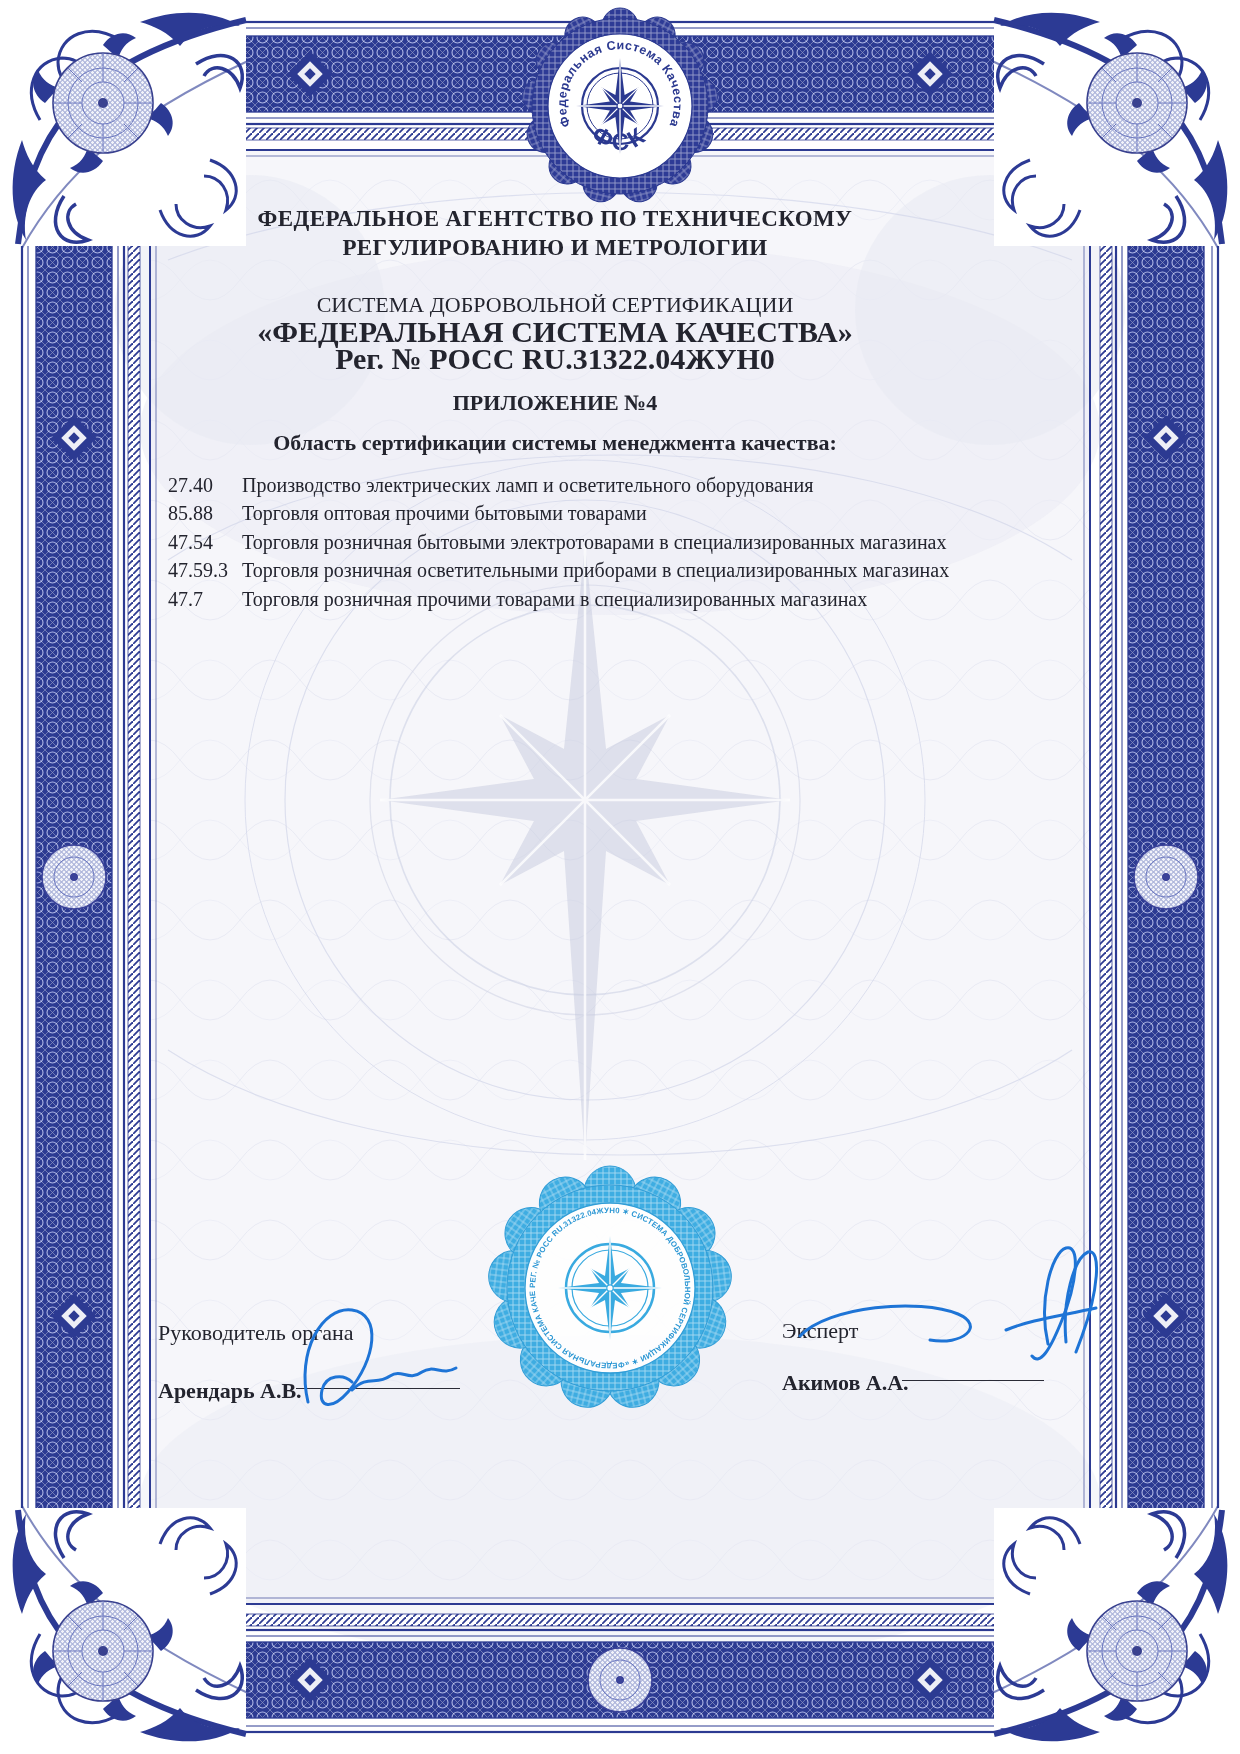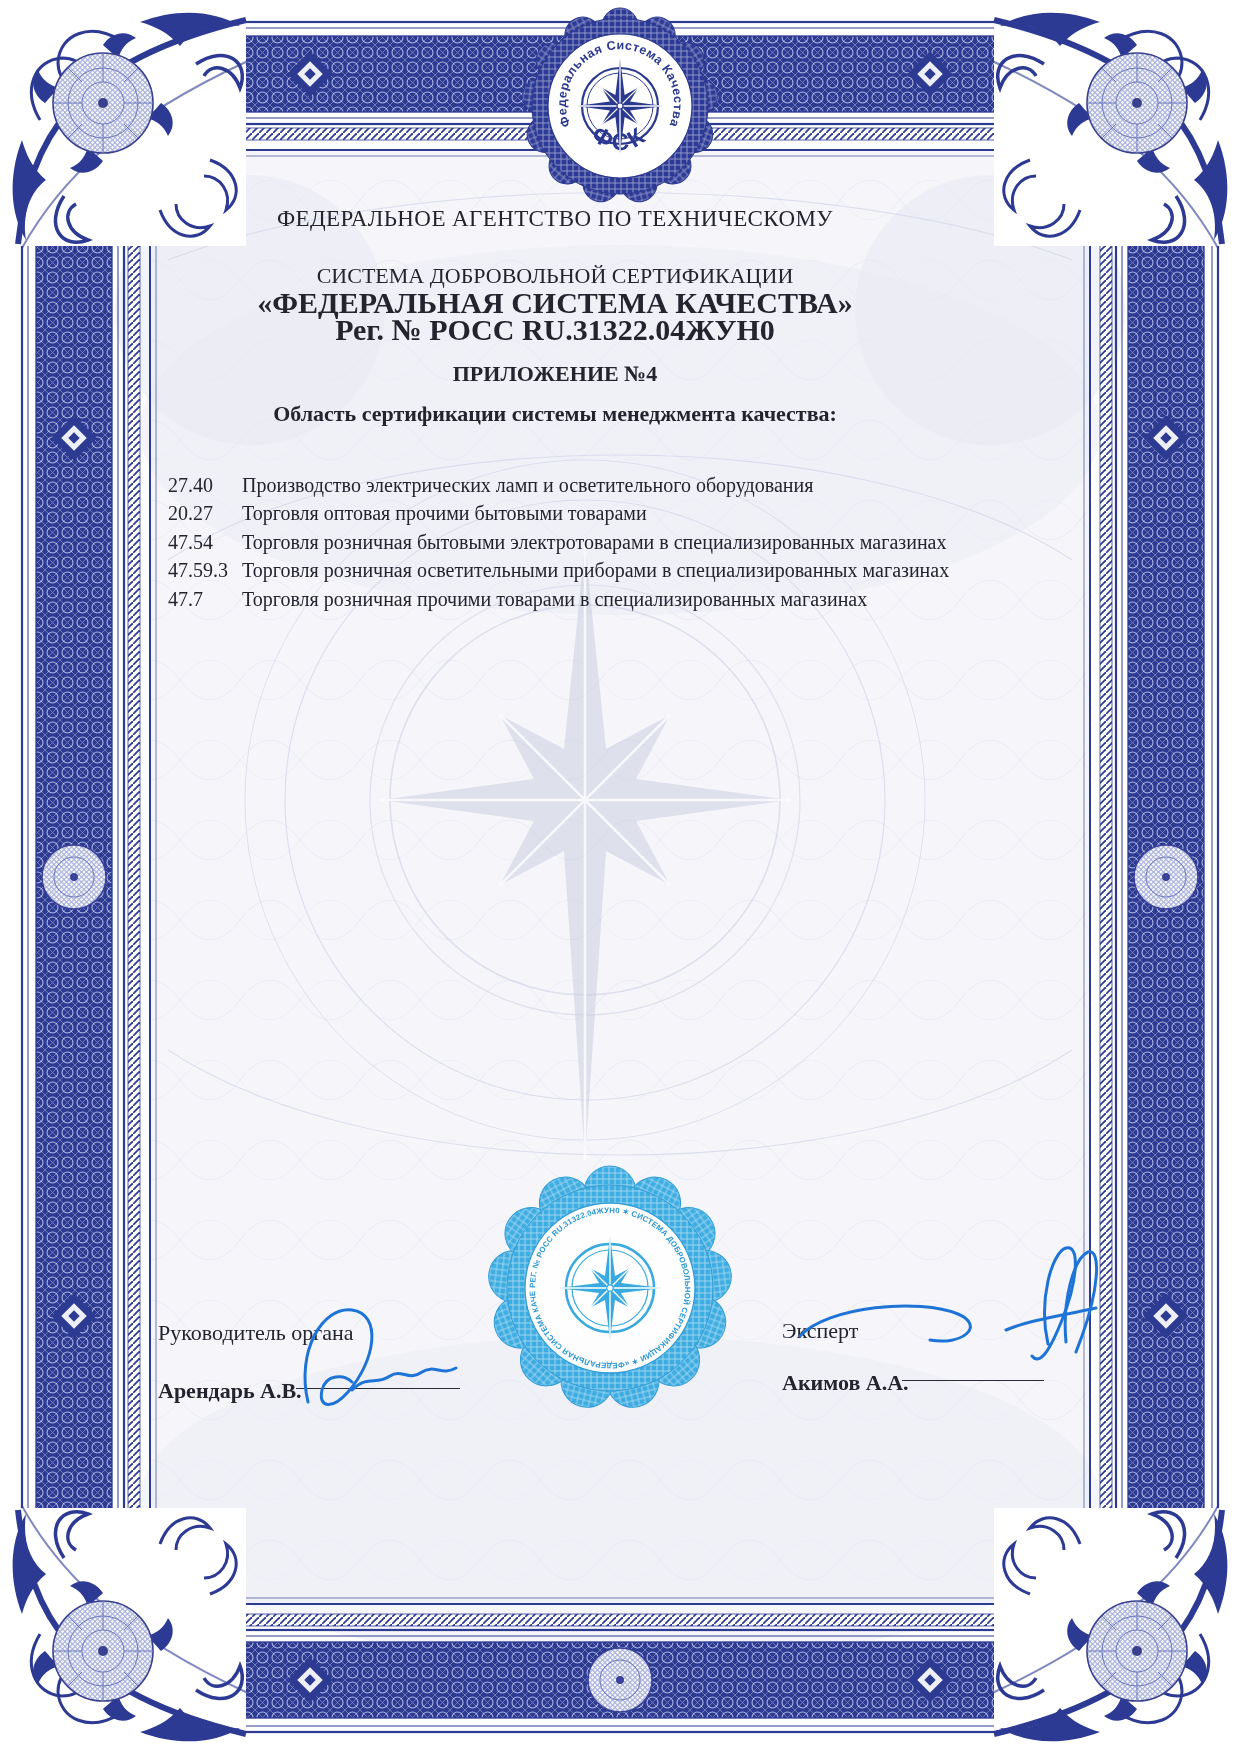--- a/index.html
+++ b/index.html
@@ -2,21 +2,21 @@
 <html><head>
 <meta charset="utf-8">
 <style>
   html,body{margin:0;padding:0;background:#ffffff;}
   .page{position:relative;width:1240px;height:1754px;background:#ffffff;overflow:hidden;
         font-family:"Liberation Serif",serif;}
   .layer{position:absolute;left:0;top:0;width:1240px;height:1754px;}
   svg.layer{pointer-events:none;}
   .txt{position:absolute;color:#23242e;}
   .hdr-block{left:168px;top:204px;width:774px;text-align:center;}
-  .h-agency{font-size:23px;line-height:29px;font-weight:normal;letter-spacing:.4px;}
+  .h-agency{font-size:23px;line-height:29px;font-weight:bold;letter-spacing:.4px;}
   .h-sys{font-size:22px;line-height:27px;font-weight:normal;margin-top:29px;}
   .h-reg{font-size:30px;line-height:27px;font-weight:bold;}
   .h-annex{font-size:22px;font-weight:bold;margin-top:18px;}
   .h-cert{font-size:21px;margin-top:6px;}
   .h-cert b{font-size:21.5px;}
   .h-scope{font-size:22px;font-weight:bold;margin-top:14px;}
   .okved{left:168px;top:471px;width:806px;}
   .ok-head{font-size:21px;font-weight:bold;margin:0 0 7px 0;}
   .ok-item{font-size:20px;line-height:28.4px;margin:0;}
   .ok-code{display:inline-block;min-width:74px;}
@@ -156,30 +156,31 @@
     <use href="#diam" transform="translate(1166 1316)"></use>
     <use href="#diam" transform="translate(310 74)"></use>
     <use href="#diam" transform="translate(930 74)"></use>
     <use href="#diam" transform="translate(310 1680)"></use>
     <use href="#diam" transform="translate(930 1680)"></use>
   </svg>
 
   <div class="layer" style="z-index:2">
     <div class="txt hdr-block">
       <div class="h-agency">ФЕДЕРАЛЬНОЕ АГЕНТСТВО ПО ТЕХНИЧЕСКОМУ</div>
+      <div class="h-agency">РЕГУЛИРОВАНИЮ И МЕТРОЛОГИИ</div>
       <div class="h-sys">СИСТЕМА ДОБРОВОЛЬНОЙ СЕРТИФИКАЦИИ</div>
       <div class="h-reg">«ФЕДЕРАЛЬНАЯ СИСТЕМА КАЧЕСТВА»</div>
       <div class="h-reg">Рег. № РОСС RU.31322.04ЖУН0</div>
       <div class="h-annex">ПРИЛОЖЕНИЕ №4</div>
       <div class="h-scope">Область сертификации системы менеджмента качества:</div>
     </div>
 
     <div class="txt okved">
       <p class="ok-item"><span class="ok-code">27.40</span><span>Производство электрических ламп и осветительного оборудования</span></p>
-      <p class="ok-item"><span class="ok-code">20.27</span><span>Торговля оптовая прочими бытовыми товарами</span></p>
+      <p class="ok-item"><span class="ok-code">85.88</span><span>Торговля оптовая прочими бытовыми товарами</span></p>
       <p class="ok-item"><span class="ok-code">47.54</span><span>Торговля розничная бытовыми электротоварами в специализированных магазинах</span></p>
       <p class="ok-item"><span class="ok-code">47.59.3</span><span>Торговля розничная осветительными приборами в специализированных магазинах</span></p>
       <p class="ok-item"><span class="ok-code">47.7</span><span>Торговля розничная прочими товарами в специализированных магазинах</span></p>
     </div>
 
     <div class="txt sig-role" style="left:158px;top:1320px">Руководитель органа</div>
     <div class="txt sig-name" style="left:158px;top:1378px">Арендарь А.В.</div>
     <div class="sig-line" style="left:296px;top:1388px;width:164px"></div>
 
     <div class="txt sig-role" style="left:782px;top:1318px">Эксперт</div>

